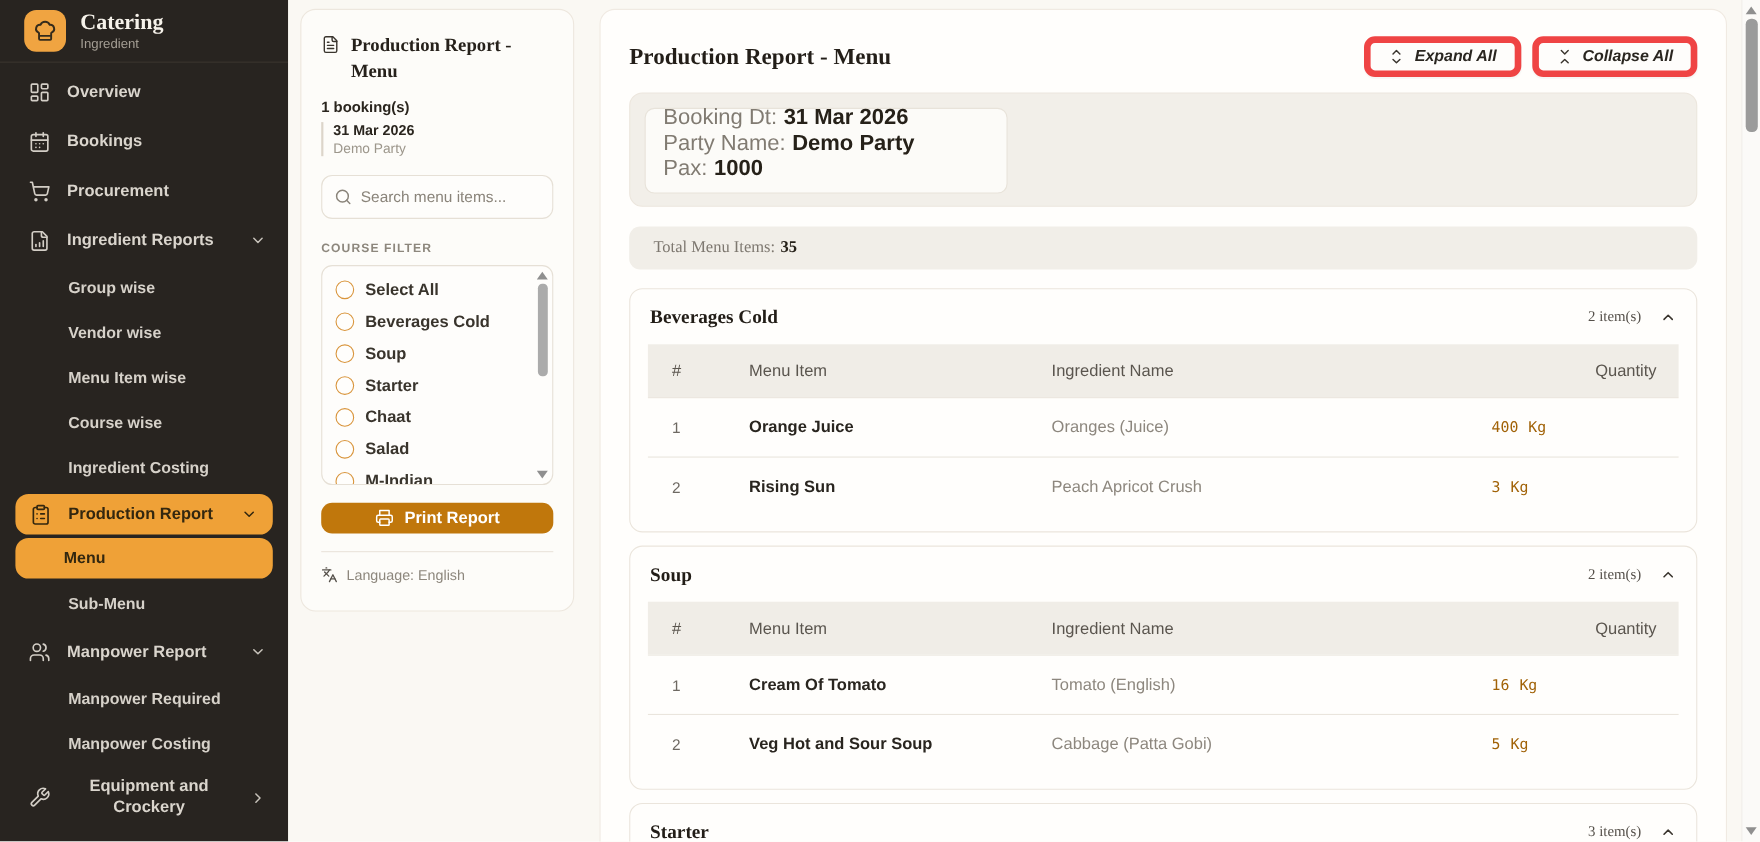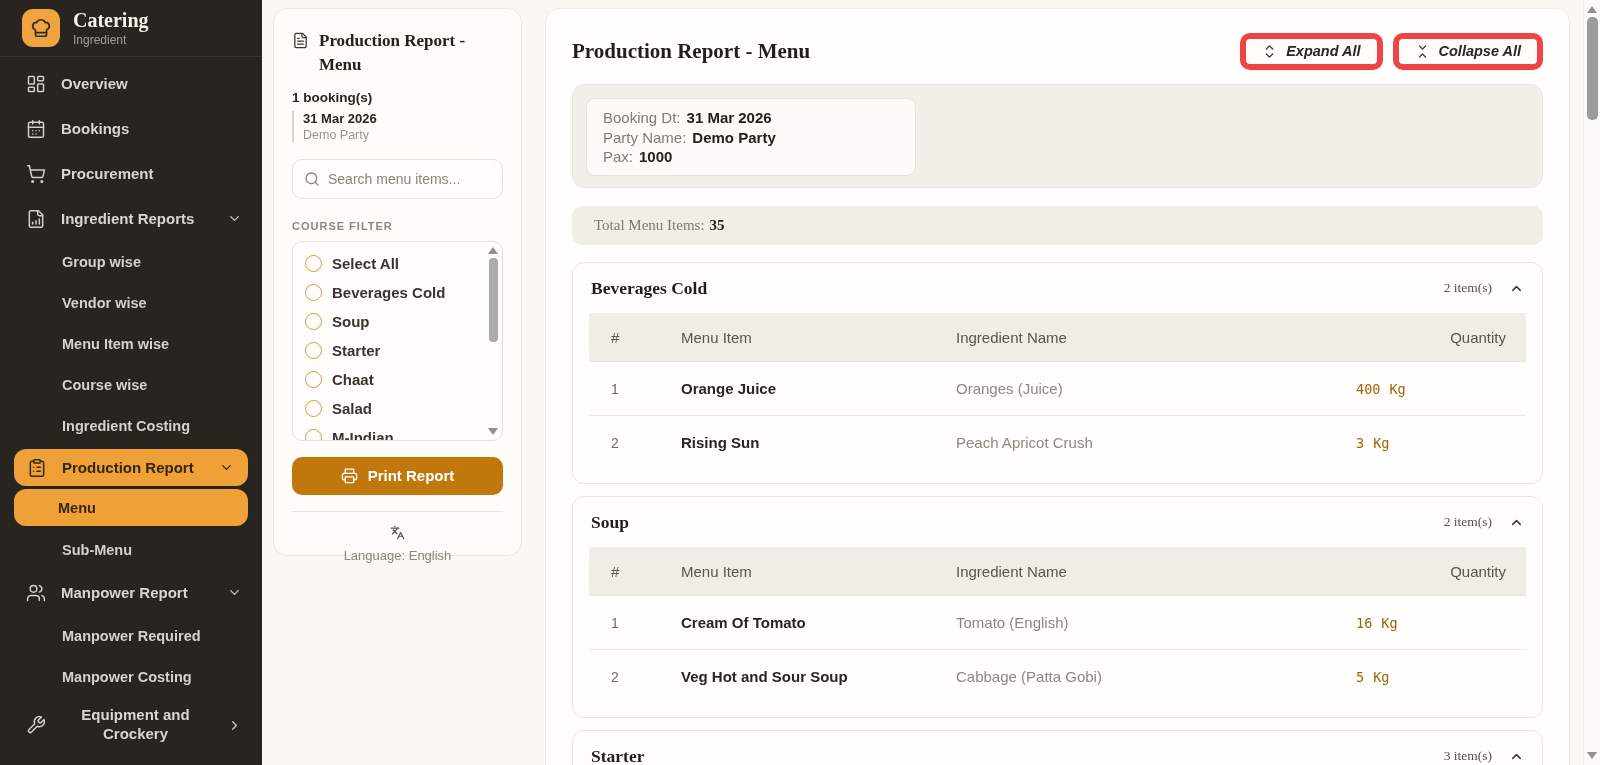--- a/index.html
+++ b/index.html
@@ -46,35 +46,35 @@
   .fp-filter-label { margin-top:21px; font-size:11px; font-weight:700; letter-spacing:1px; color:#8D877D; }
   .fp-listbox { margin-top:9px; height:200px; border:1px solid #E6E0D6; border-radius:10px; background:#FEFDFB; position:relative; padding:7px 18px 0 12px; overflow:hidden; }
   .course-item { height:29px; display:flex; align-items:center; gap:10px; font-size:15px; font-weight:700; color:#39342C; cursor:pointer; }
   .radio { width:17px; height:17px; border:1.5px solid #D9953C; border-radius:50%; flex-shrink:0; background:#FFFEFC; }
   .mini-scroll { position:absolute; right:2px; top:2px; bottom:2px; width:13px; }
   .tri-up { width:0; height:0; border-left:5px solid transparent; border-right:5px solid transparent; border-bottom:7px solid #8F8F8F; }
   .tri-down { width:0; height:0; border-left:5px solid transparent; border-right:5px solid transparent; border-top:7px solid #8F8F8F; }
   .ms-up { position:absolute; top:3px; left:1px; }
   .ms-thumb { position:absolute; top:14px; left:2px; width:9px; height:84px; background:#ABABAB; border-radius:4px; }
   .ms-down { position:absolute; bottom:3px; left:1px; }
-  .fp-print { margin-top:16px; height:38px; width:100%; border:none; border-radius:10px; background:#C0770C; color:#FFFFFF; font-size:15px; font-weight:700; display:flex; align-items:center; justify-content:center; gap:10px; cursor:pointer; font-family:inherit; }
+  .fp-print { margin-top:16px; height:28px; width:100%; border:none; border-radius:10px; background:#C0770C; color:#FFFFFF; font-size:15px; font-weight:700; display:flex; align-items:center; justify-content:center; gap:10px; cursor:pointer; font-family:inherit; }
   .fp-print svg { width:17px; height:17px; }
   .fp-divider { margin-top:16px; border-top:1px solid #EAE4DB; }
-  .fp-lang { margin-top:13px; display:flex; align-items:center; gap:8px; font-size:13px; color:#8D877D;flex-direction:column; }
+  .fp-lang { margin-top:13px; display:flex; align-items:center; gap:8px; font-size:13px; color:#8D877D; }
   .fp-lang svg { width:15px; height:15px; color:#55504A; }
 
   
   .main-panel { position:absolute; left:283px; top:8px; right:30px; height:920px; background:#FFFEFC; border:1px solid #F0EAE2; border-radius:14px; padding:0 26px; }
   .main-header { padding-top:22px; height:62px; display:flex; align-items:center; justify-content:space-between; }
   .main-title { font-weight:700; font-size:21px; color:#231E18; }
   .hdr-btns { display:flex; gap:10px; }
   .btn { height:37px; border:6px solid #ef4444; border-radius:10px; background:#FEFDFB; display:flex; align-items:center; gap:9px; padding:0 16px; font-size:14.5px; font-weight:700; color:#2A2620; cursor:pointer; font-family:inherit; box-shadow:0 1px 1px rgba(0,0,0,.03);font-style:italic; }
   .btn svg { width:15px; height:15px; color:#3A352E; }
   .booking-panel { margin-top:13px; background:#F2EFE9; border:1px solid #ECE6DD; border-radius:12px; padding:13px; height:104px; }
-  .booking-card { width:330px; height:78px; background:#FCFBF8; border:1px solid #E8E3DA; border-radius:9px; padding:10px 16px; display:flex; flex-direction:column; justify-content:space-between; font-size:15px; }
+  .booking-card { width:330px; height:78px; background:#FCFBF8; border:1px solid #E8E3DA; border-radius:9px; padding:10px 16px; display:flex; flex-direction:column; justify-content:flex-end; font-size:20px; }
   .bk-label { color:#817B72; margin-right:6px; }
   .bk-value { font-weight:700; color:#262119; }
   .totals-bar { margin-top:18px; background:#F1EEE8; border-radius:10px; height:39px; display:grid; grid-template-columns:42% 1fr; align-items:center; padding:0 22px; font-family:"Liberation Serif","DejaVu Serif",serif; font-size:15px; }
   .tot-label { color:#7E7870; }
   .tot-value { font-weight:700; color:#262119; margin-left:5px; }
   .sections { margin-top:17px; }
   .section-card { border:1px solid #EBE5DC; border-radius:12px; background:#FFFEFC; margin-bottom:12px; overflow:hidden; }
   .sec-head { height:50px; display:flex; align-items:center; padding:0 18px; cursor:pointer; }
   .sec-title { font-weight:700; font-size:17.5px; color:#221D17; }
   .sec-right { margin-left:auto; display:flex; align-items:center; gap:17px; }

